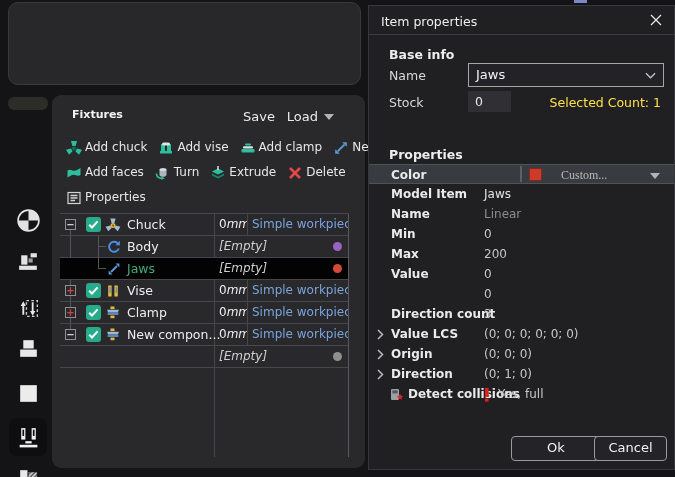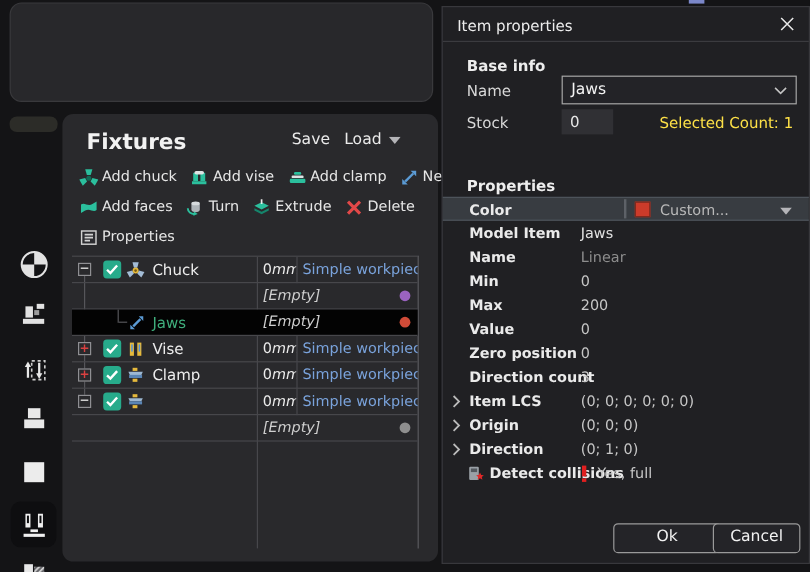--- a/index.html
+++ b/index.html
@@ -13,21 +13,21 @@
   .sliver{position:absolute;left:574px;top:0;width:13px;height:3px;background:#7b87c9;}
 
   
   .sidebar{position:absolute;left:0;top:88px;width:52px;bottom:0;}
   .s-ic{position:absolute;left:9px;width:38px;height:38px;display:flex;align-items:center;justify-content:center;cursor:pointer;}
   .s-ic.active{background:#0e0e10;border-radius:8px;}
   .s-ic svg{width:25px;height:25px;display:block;}
 
   
   .fx-panel{position:absolute;left:52px;top:95px;width:313px;height:373px;background:#29292c;border-radius:9px;}
-  .fx-title{position:absolute;left:20px;top:13px;font-size:18px;font-weight:bold;color:#f2f2f2;}
+  .fx-title{position:absolute;left:20px;top:13px;font-size:11px;font-weight:bold;color:#f2f2f2;}
   .fx-save{position:absolute;right:90px;top:14px;font-size:13px;color:#eaeaea;cursor:pointer;}
   .fx-load{position:absolute;right:31px;top:14px;font-size:13px;color:#eaeaea;cursor:pointer;display:flex;align-items:center;gap:6px;}
   .fx-load .caret svg{width:10px;height:6px;display:block;}
 
   .tb-rows{position:absolute;left:14px;top:40px;right:4px;}
   .tb-row{display:flex;align-items:center;height:25px;gap:11px;}
   .tb-btn{display:flex;align-items:flex-start;gap:3px;font-size:12px;color:#e6e6e6;white-space:nowrap;cursor:pointer;}
   .tb-ic{width:16px;height:16px;display:inline-block;}
   .tb-ic svg{width:16px;height:16px;display:block;}
 
@@ -82,21 +82,21 @@
   .p-selcount{position:absolute;right:13px;top:89px;font-size:12.5px;color:#fde047;}
 
   .p-grid{position:absolute;left:0;right:0;top:158px;}
   .p-row{position:relative;height:20px;cursor:pointer;}
   .p-row.sel{background:#383c41;border-top:1px solid #4d535a;border-bottom:1px solid #4d535a;box-sizing:border-box;}
   .p-chev{position:absolute;left:8px;top:5px;width:7px;height:11px;}
   .p-chev svg{width:7px;height:11px;display:block;}
   .p-lbl{position:absolute;left:22px;top:0;line-height:20px;font-weight:bold;font-size:12px;color:#eaeaea;white-space:nowrap;}
   .p-lbl.det{left:39px;}
   .p-val{position:absolute;left:115px;top:0;line-height:20px;font-size:12px;color:#c6c6c6;white-space:nowrap;}
-  .p-val.color{left:181px;color:#b9b9b9;}
+  .p-val.color{left:192px;color:#b9b9b9;font-family:Liberation Serif, serif;}
   .p-val.det{left:129px;}
   .p-divider{position:absolute;left:151px;top:1px;bottom:1px;width:2px;background:#5d6167;}
   .p-swatch{position:absolute;left:160px;top:3px;width:13px;height:13px;border:1px solid #7e2a1e;box-sizing:border-box;}
   .p-caret{position:absolute;right:14px;top:8px;width:10px;height:6px;}
   .p-caret svg{width:10px;height:6px;display:block;}
   .p-cicon{position:absolute;left:20px;top:3px;width:15px;height:15px;}
   .p-cicon svg{width:15px;height:15px;display:block;}
   .p-excl{position:absolute;left:115px;top:3px;width:6px;height:15px;}
   .p-excl svg{width:6px;height:15px;display:block;}
 
@@ -318,20 +318,31 @@
                 <circle cx="8" cy="8.5" r="2.5" fill="#e5b93c"></circle>
                 <circle cx="8" cy="8.5" r="1.1" fill="#7a5c14"></circle>
               </svg>
             </div>
             <div class="t-lbl">Chuck</div>
           </div>
           <div class="cell-val"><span>0</span><span class="unit">mm</span></div>
           <div class="cell-link">Simple workpiece</div>
         </div>
         <div class="t-row" style="top: 22px;">
+          <div class="cell-name">
+            <div class="conn-v" style="height: 22px;"></div>
+            <div class="conn-h"></div>
+            <div class="t-ic child">
+              <svg viewBox="0 0 16 16">
+                <path d="M12.8 9.5A5 5 0 1 1 12.3 5" fill="none" stroke="#4b8fe2" stroke-width="1.9"></path>
+                <path d="M13.9 1.8v4.4h-4.4z" fill="#4b8fe2"></path>
+              </svg>
+            </div>
+            <div class="t-lbl">Body</div>
+          </div>
           <div class="cell-empty"><span>[Empty]</span><div class="dot" style="background: rgb(154, 99, 192);"></div></div>
         </div>
         <div class="t-row sel" style="top: 44px;">
           <div class="cell-name">
             <div class="conn-v" style="height: 11px;"></div>
             <div class="conn-h"></div>
             <div class="t-ic child">
               <svg viewBox="0 0 16 16">
                 <path d="M5 11 11 5" stroke="#5b9bd5" stroke-width="2"></path>
                 <path d="M9.6 2.6h3.8v3.8z" fill="#5b9bd5"></path>
@@ -393,20 +404,21 @@
               </svg>
             </div>
             <div class="t-ic">
               <svg viewBox="0 0 16 16">
                 <rect x="5.5" y="1.5" width="4" height="2.6" fill="#e5b93c"></rect>
                 <path d="M2 4.8h12l-1.2 2.6H3.2z" fill="#9db8d2"></path>
                 <rect x="2.6" y="7.4" width="10.8" height="2.6" fill="#5b86b5"></rect>
                 <rect x="5.5" y="10.6" width="4" height="2.6" fill="#e5b93c"></rect>
               </svg>
             </div>
+            <div class="t-lbl">New compon...</div>
           </div>
           <div class="cell-val"><span>0</span><span class="unit">mm</span></div>
           <div class="cell-link">Simple workpiece</div>
         </div>
         <div class="t-row" style="top: 132px;">
           <div class="cell-empty"><span>[Empty]</span><div class="dot" style="background: rgb(143, 143, 143);"></div></div>
         </div>
       </div>
   </div>
 
@@ -462,34 +474,33 @@
         </div>
         <div class="p-row">
           <span class="p-lbl">Max</span>
           <span class="p-val">200</span>
         </div>
         <div class="p-row">
           <span class="p-lbl">Value</span>
           <span class="p-val">0</span>
         </div>
         <div class="p-row">
-          <span class="p-lbl">Zero position</span>
           <span class="p-val">0</span>
         </div>
         <div class="p-row">
           <span class="p-lbl">Direction count</span>
           <span class="p-val">3</span>
         </div>
         <div class="p-row">
           <span class="p-chev">
             <svg viewBox="0 0 7 11">
               <path d="M1 1l4.5 4.5L1 10" fill="none" stroke="#b9b9b9" stroke-width="1.5"></path>
             </svg>
           </span>
-          <span class="p-lbl">Item LCS</span>
+          <span class="p-lbl">Value LCS</span>
           <span class="p-val">(0; 0; 0; 0; 0; 0)</span>
         </div>
         <div class="p-row">
           <span class="p-chev">
             <svg viewBox="0 0 7 11">
               <path d="M1 1l4.5 4.5L1 10" fill="none" stroke="#b9b9b9" stroke-width="1.5"></path>
             </svg>
           </span>
           <span class="p-lbl">Origin</span>
           <span class="p-val">(0; 0; 0)</span>

